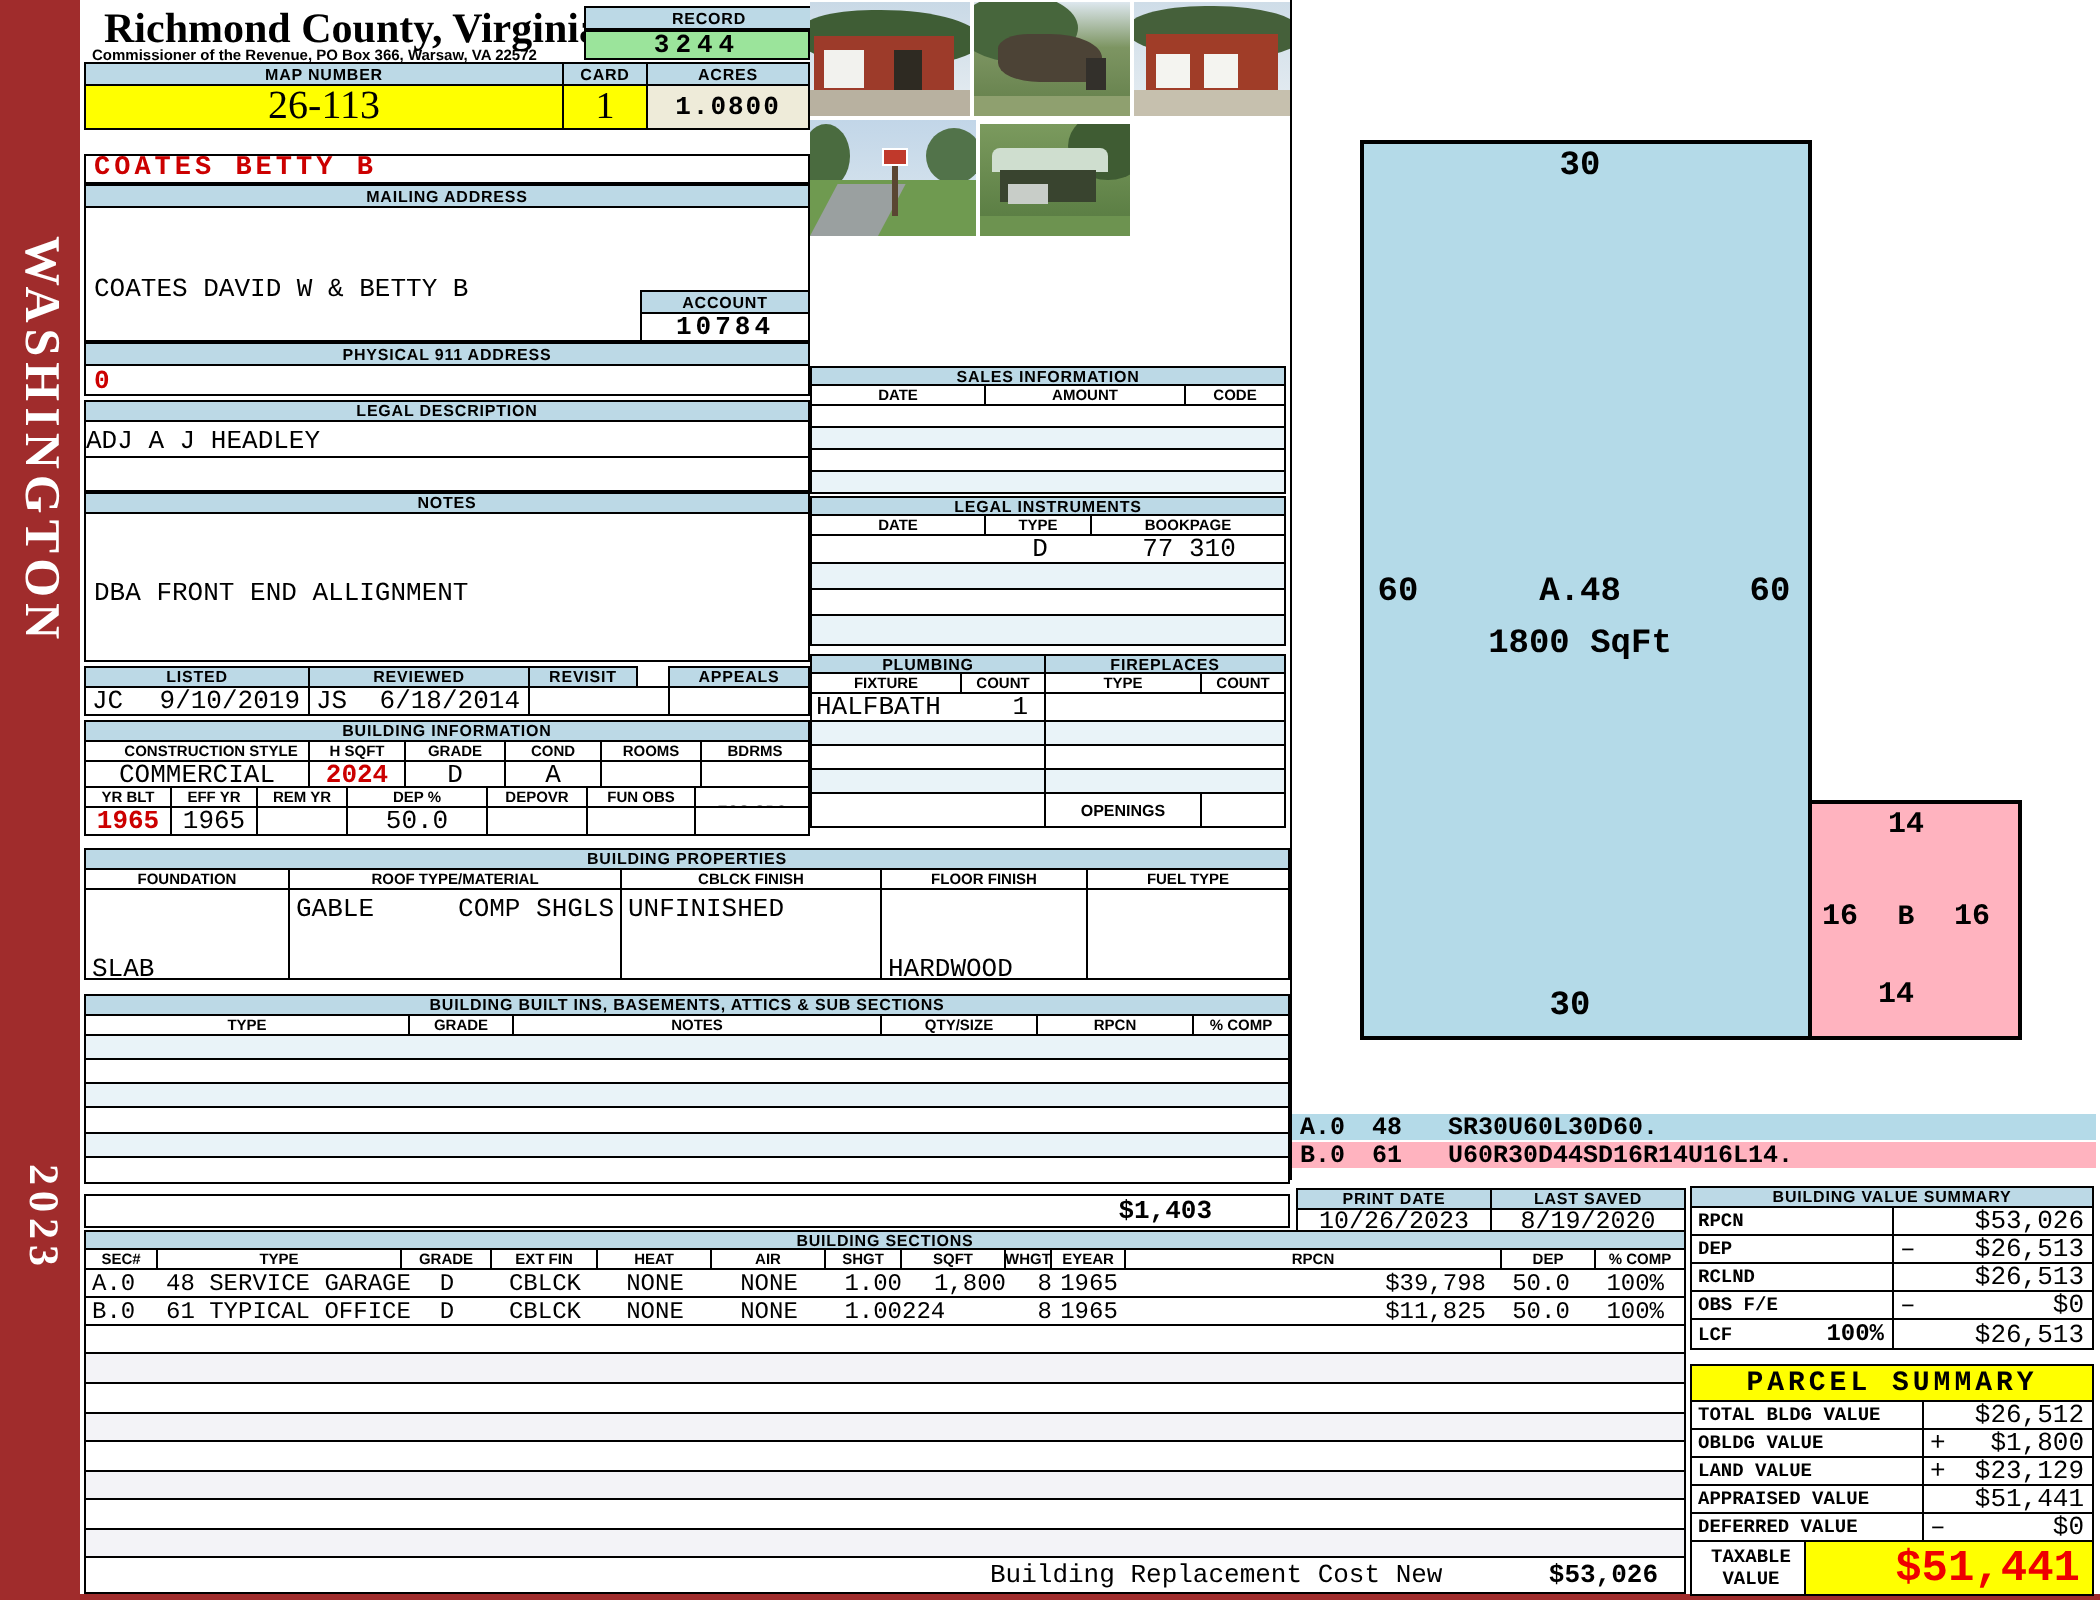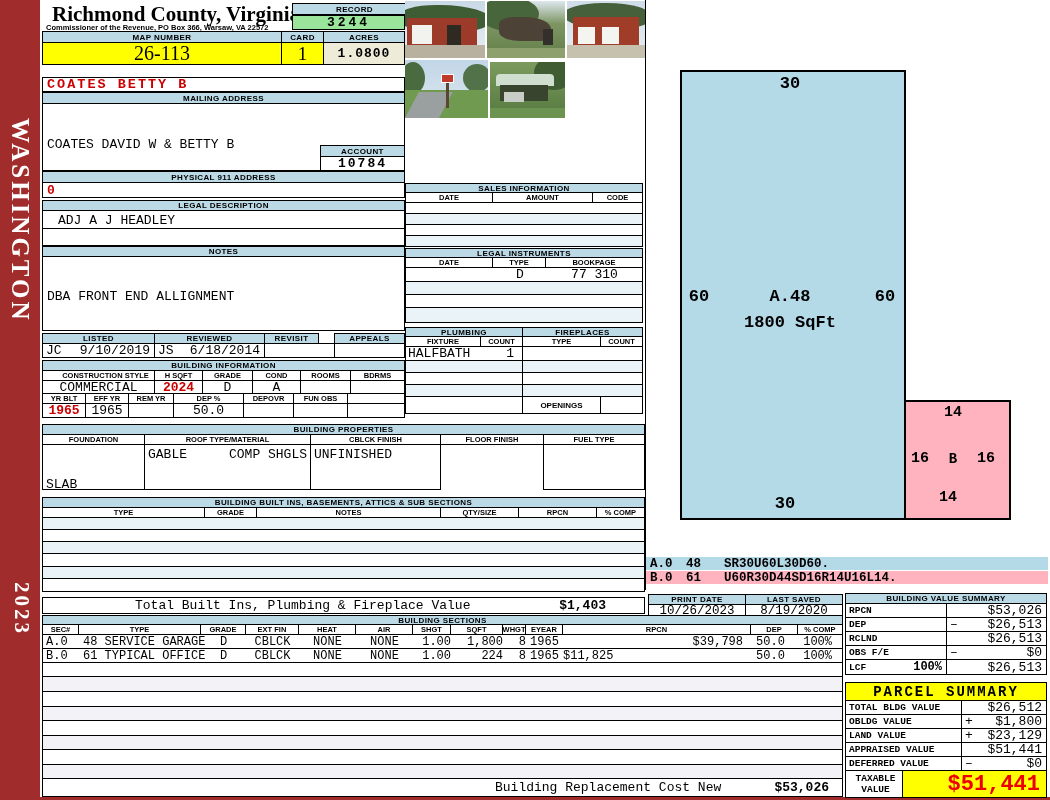--- a/index.html
+++ b/index.html
@@ -65,21 +65,21 @@
     <div style="height:13px"></div>
     <div style="height:15px">WARSAW, VA 22572-0000</div>
   </div>
   <div class="hdr" style="left:320px;top:145px;width:85px;height:12px">ACCOUNT</div>
   <div class="cell ctr b" style="left:320px;top:156px;width:85px;height:15px;letter-spacing:2px">10784</div>
 
   <div class="hdr" style="left:42px;top:171px;width:363px;height:12px">PHYSICAL 911 ADDRESS</div>
   <div class="cell red" style="left:42px;top:182px;width:363px;height:16px;padding-left:4px">0</div>
 
   <div class="hdr" style="left:42px;top:200px;width:363px;height:11px">LEGAL DESCRIPTION</div>
-  <div class="cell" style="left:42px;top:210px;width:363px;height:36px;align-items:flex-start;padding:2px 0 0 15px">ADJ A J HEADLEY</div>
+  <div class="cell" style="left:42px;top:210px;width:363px;height:36px;align-items:flex-start;padding:2px 0 0 0">ADJ A J HEADLEY</div>
   <div class="hline" style="left:42px;top:228px;width:363px"></div>
 
   <div class="hdr" style="left:42px;top:246px;width:363px;height:11px">NOTES</div>
   <div class="cell" style="left:42px;top:256px;width:363px;height:75px;display:block;padding:2px 0 0 4px">
     <div style="height:16px">DBA FRONT END ALLIGNMENT</div>
     <div style="height:16px">PER HEARING 1/4/11: NO CHANGE</div>
     <div style="height:16px">08/2020-TP REQ MAIL TO ADDR CHANGE</div>
   </div>
 
   <div class="hdr" style="left:42px;top:333px;width:113px;height:11px">LISTED</div>
@@ -131,38 +131,41 @@
   <div class="chdr" style="left:543px;top:434px;width:102px;height:11px">FUEL TYPE</div>
   <div class="cell" style="left:42px;top:444px;width:103px;height:46px;display:block;padding:2px 0 0 3px">
     <div style="height:16px">SLAB</div>
     <div style="height:16px">CONCRETE</div>
   </div>
   <div class="cell" style="left:310px;top:444px;width:131px;height:46px;align-items:flex-start;padding:2px 0 0 3px">UNFINISHED</div>
   <div class="cell" style="left:144px;top:444px;width:167px;height:46px;align-items:flex-start;padding:2px 0 0 3px">
     <span>GABLE</span>
     <span style="margin-left:42px">COMP SHGLS</span>
   </div>
+  <div class="cell" style="left:440px;top:444px;width:104px;height:46px;display:block;padding:2px 0 0 3px">
+    <div style="height:16px">HARDWOOD</div>
+    <div style="height:16px">VINYL</div>
+  </div>
   <div class="cell" style="left:543px;top:444px;width:102px;height:46px"></div>
 
   <div class="hdr" style="left:42px;top:497px;width:603px;height:11px">BUILDING BUILT INS, BASEMENTS, ATTICS &amp; SUB SECTIONS</div>
   <div class="chdr" style="left:42px;top:507px;width:163px;height:11px">TYPE</div>
   <div class="chdr" style="left:204px;top:507px;width:53px;height:11px">GRADE</div>
   <div class="chdr" style="left:256px;top:507px;width:185px;height:11px">NOTES</div>
   <div class="chdr" style="left:440px;top:507px;width:79px;height:11px">QTY/SIZE</div>
   <div class="chdr" style="left:518px;top:507px;width:79px;height:11px">RPCN</div>
   <div class="chdr" style="left:596px;top:507px;width:49px;height:11px">% COMP</div>
   <div class="stripe alt" style="left:42px;top:517px;width:603px;height:13px"></div>
   <div class="stripe" style="left:42px;top:529px;width:603px;height:13px"></div>
   <div class="stripe alt" style="left:42px;top:541px;width:603px;height:13px"></div>
   <div class="stripe" style="left:42px;top:553px;width:603px;height:14px"></div>
   <div class="stripe alt" style="left:42px;top:566px;width:603px;height:13px"></div>
   <div class="stripe" style="left:42px;top:578px;width:603px;height:14px"></div>
 
   <div class="cell" style="left:42px;top:597px;width:603px;height:17px">
-    <span style="margin-left:92px">Total Built Ins, Plumbing &amp; Fireplace Value</span>
     <span class="b" style="margin-left:auto;margin-right:38px">$1,403</span>
   </div>
 
   <div class="photo" style="left:405px;top:1px;width:80px;height:57px">
     <div style="position:absolute;inset:0;background:linear-gradient(#c9d9e6,#e8eef2)"></div>
     <div style="position:absolute;left:-6px;top:4px;width:92px;height:28px;background:#3f5d35;border-radius:40% 55% 45% 50%"></div>
     <div style="position:absolute;left:2px;top:17px;width:70px;height:28px;background:#9d3b2a"></div>
     <div style="position:absolute;left:7px;top:24px;width:20px;height:19px;background:#f2f2ee"></div>
     <div style="position:absolute;left:42px;top:24px;width:14px;height:20px;background:#2e2a22"></div>
     <div style="position:absolute;left:0;bottom:0;width:100%;height:13px;background:#b8b1a0"></div>
@@ -369,24 +372,24 @@
     <span style="width:42px;text-align:right">100%</span>
   </div>
   <div class="cell" style="left:42px;top:648px;width:801px;height:15px;font-size:12px">
     <span style="width:36px;padding-left:3px">B.0</span>
     <span style="width:122px;padding-left:4px">61 TYPICAL OFFICE</span>
     <span style="width:45px;text-align:center">D</span>
     <span style="width:53px;text-align:center">CBLCK</span>
     <span style="width:57px;text-align:center">NONE</span>
     <span style="width:57px;text-align:center">NONE</span>
     <span style="width:38px;text-align:right">1.00</span>
-    <span style="width:52px;text-align:right">224</span>
+    <span style="width:52px;">224</span>
     <span style="width:23px;text-align:right">8</span>
     <span style="width:37px;text-align:center">1965</span>
-    <span style="width:188px;padding-right:8px">$11,825</span>
+    <span style="width:188px;text-align:right;padding-right:8px">$11,825</span>
     <span style="width:39px;text-align:center">50.0</span>
     <span style="width:42px;text-align:right">100%</span>
   </div>
 
   <div class="stripe" style="left:42px;top:662px;width:801px;height:15px"></div>
   <div class="stripe alt" style="left:42px;top:676px;width:801px;height:16px;background:#F3F3F7"></div>
   <div class="stripe" style="left:42px;top:691px;width:801px;height:16px"></div>
   <div class="stripe alt" style="left:42px;top:706px;width:801px;height:15px;background:#F3F3F7"></div>
   <div class="stripe" style="left:42px;top:720px;width:801px;height:16px"></div>
   <div class="stripe alt" style="left:42px;top:735px;width:801px;height:15px;background:#F3F3F7"></div>

